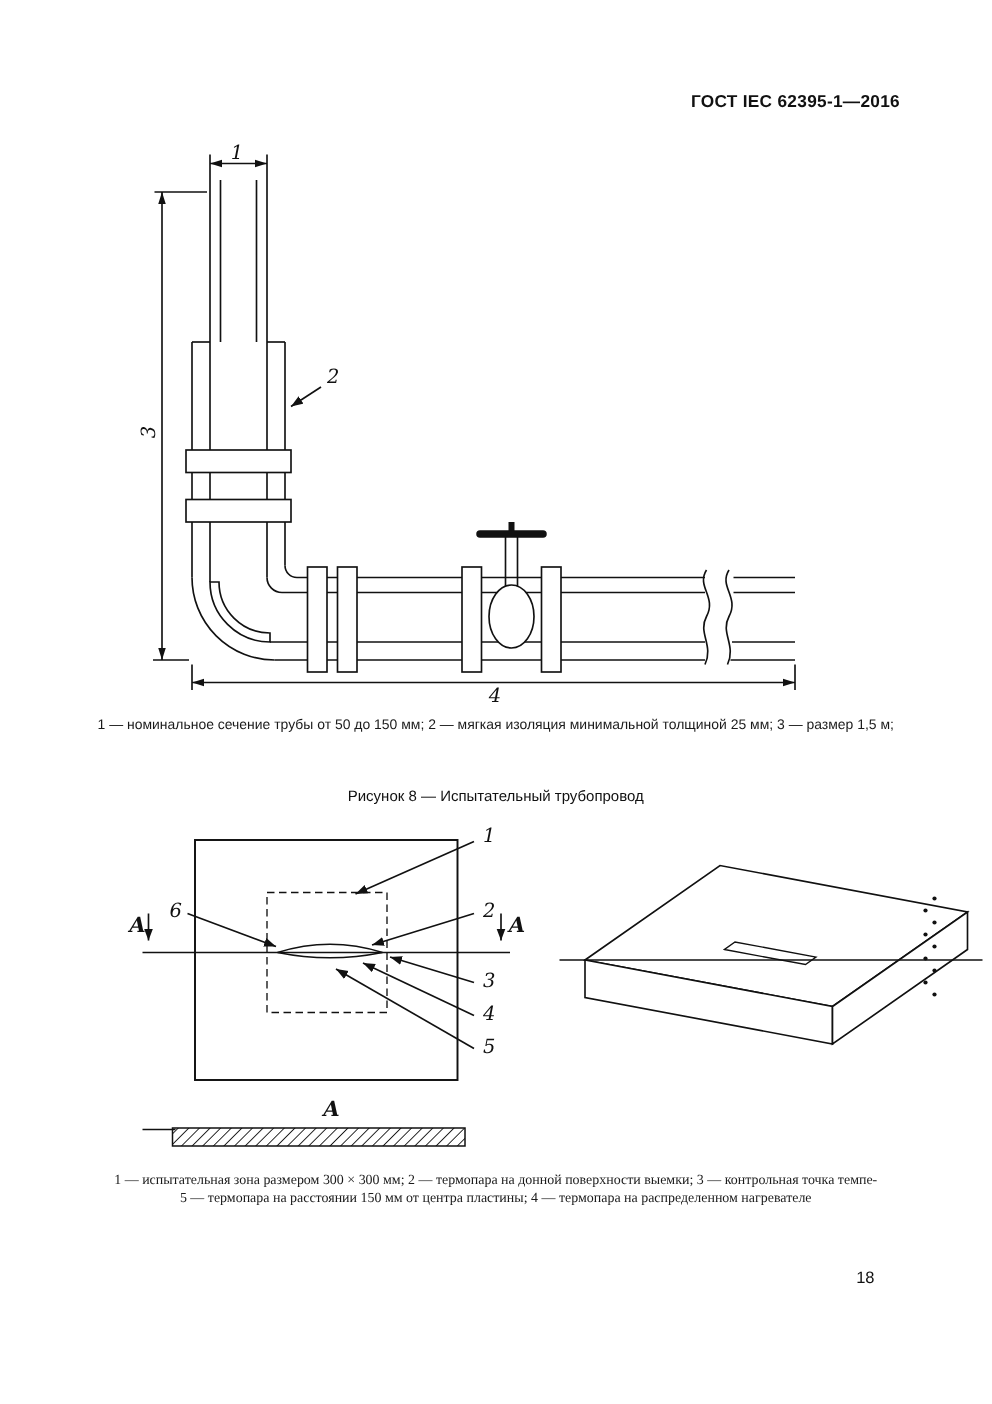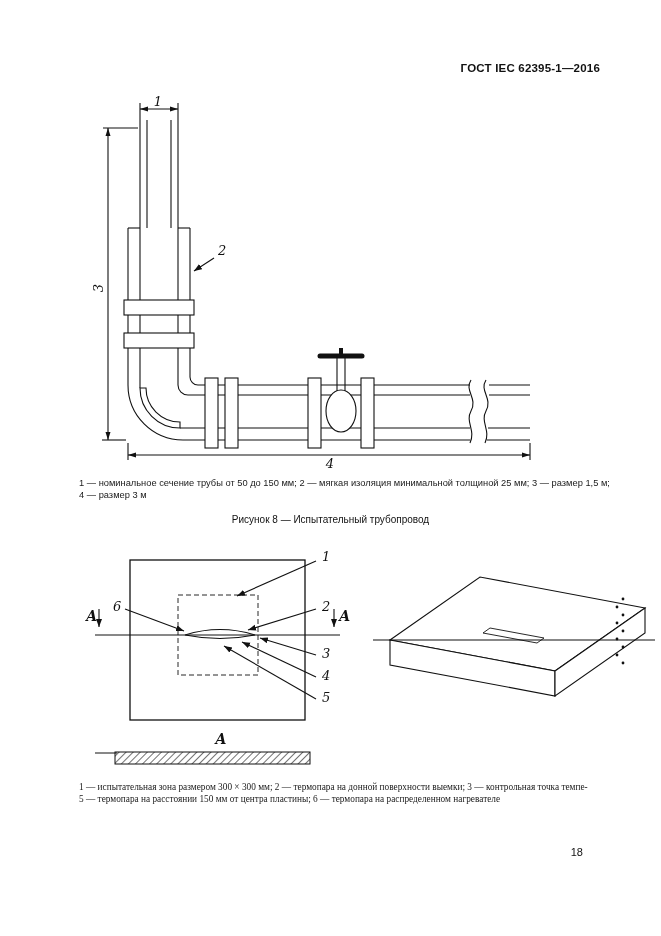--- a/index.html
+++ b/index.html
@@ -7,22 +7,22 @@
   .page {
     position:relative; width:661px; height:936px; background:#fff;
     font-family:"Liberation Sans", sans-serif; color:#111; overflow:hidden;padding-left:32px;
   }
   .header {
     position:absolute; top:62px; right:61px;
     font-size:11.5px; font-weight:bold; letter-spacing:0.2px;
   }
   .fig { position:absolute; }
   .caption {
-    position:absolute; left:45px; width:571px; 
-    font-size:9.3px; line-height:12.4px; color:#1a1a1a;margin-left:34px;
+    position:absolute; left:45px; width:571px; text-align:center;
+    font-size:9.3px; line-height:12.4px; color:#1a1a1a;
   }
   .figtitle {
     position:absolute; left:45px; width:571px; text-align:center;
     font-size:10px; color:#111;
   }
   .pagenum { position:absolute; top:846px; right:78px; font-size:11px; }
   svg { display:block; }
   .lbl  { font-family:"DejaVu Serif", serif; font-style:italic; font-size:13px; fill:#111; }
   .sec  { font-family:"DejaVu Serif", serif; font-style:italic; font-weight:bold; font-size:14px; fill:#111; }
 </style>
@@ -130,23 +130,22 @@
 
       <text class="lbl" x="68" y="11" text-anchor="middle">1</text>
       <text class="lbl" x="128" y="160">2</text>
       <text class="lbl" x="13" y="193" text-anchor="middle" transform="rotate(-90 13 193)">3</text>
       <text class="lbl" x="240" y="373" text-anchor="middle">4</text>
     </svg>
   </div>
 
   <div class="caption" style="top:477px;">
     <div>1 — номинальное сечение трубы от 50 до 150 мм; 2 — мягкая изоляция минимальной толщиной 25 мм; 3 — размер 1,5 м;</div>
-    <div>4 — размер 3 м</div>
-  </div>
-  <div class="figtitle" style="top:514px;">Рисунок 8 — Испытательный трубопровод</div>
+  </div>
+  <div class="figtitle" style="top:526px;">Рисунок 8 — Испытательный трубопровод</div>
 
   <div class="fig" style="left:85px; top:545px;">
     <svg width="570" height="230" viewBox="0 0 570 230">
       <defs>
         <marker id="ar9" markerWidth="9" markerHeight="7" refX="8" refY="3" orient="auto" markerUnits="userSpaceOnUse">
           <path d="M0,0 L8,3 L0,6 Z" fill="#111"></path>
         </marker>
         <pattern id="hatch9" width="5" height="5" patternUnits="userSpaceOnUse" patternTransform="rotate(45)">
           <line x1="0" y1="0" x2="0" y2="5" stroke="#111" stroke-width="1.2"></line>
         </pattern>
@@ -202,18 +201,18 @@
       <text class="lbl" x="237" y="66">2</text>
       <text class="lbl" x="237" y="113">3</text>
       <text class="lbl" x="237" y="135">4</text>
       <text class="lbl" x="237" y="157">5</text>
       <text class="lbl" x="28" y="66">6</text>
     </svg>
   </div>
 
   <div class="caption" style="top:781px;font-family:Liberation Serif, serif;">
     <div>1 — испытательная зона размером 300 × 300 мм; 2 — термопара на донной поверхности выемки; 3 — контрольная точка темпе-</div>
-    <div>5 — термопара на расстоянии 150 мм от центра пластины; 6 — термопара на распределенном нагревателе</div>
+    <div>5 — термопара на расстоянии 150 мм от центра пластины; 4 — термопара на распределенном нагревателе</div>
   </div>
 
   <div class="pagenum">18</div>
 
 </div>
 
 </body></html>

